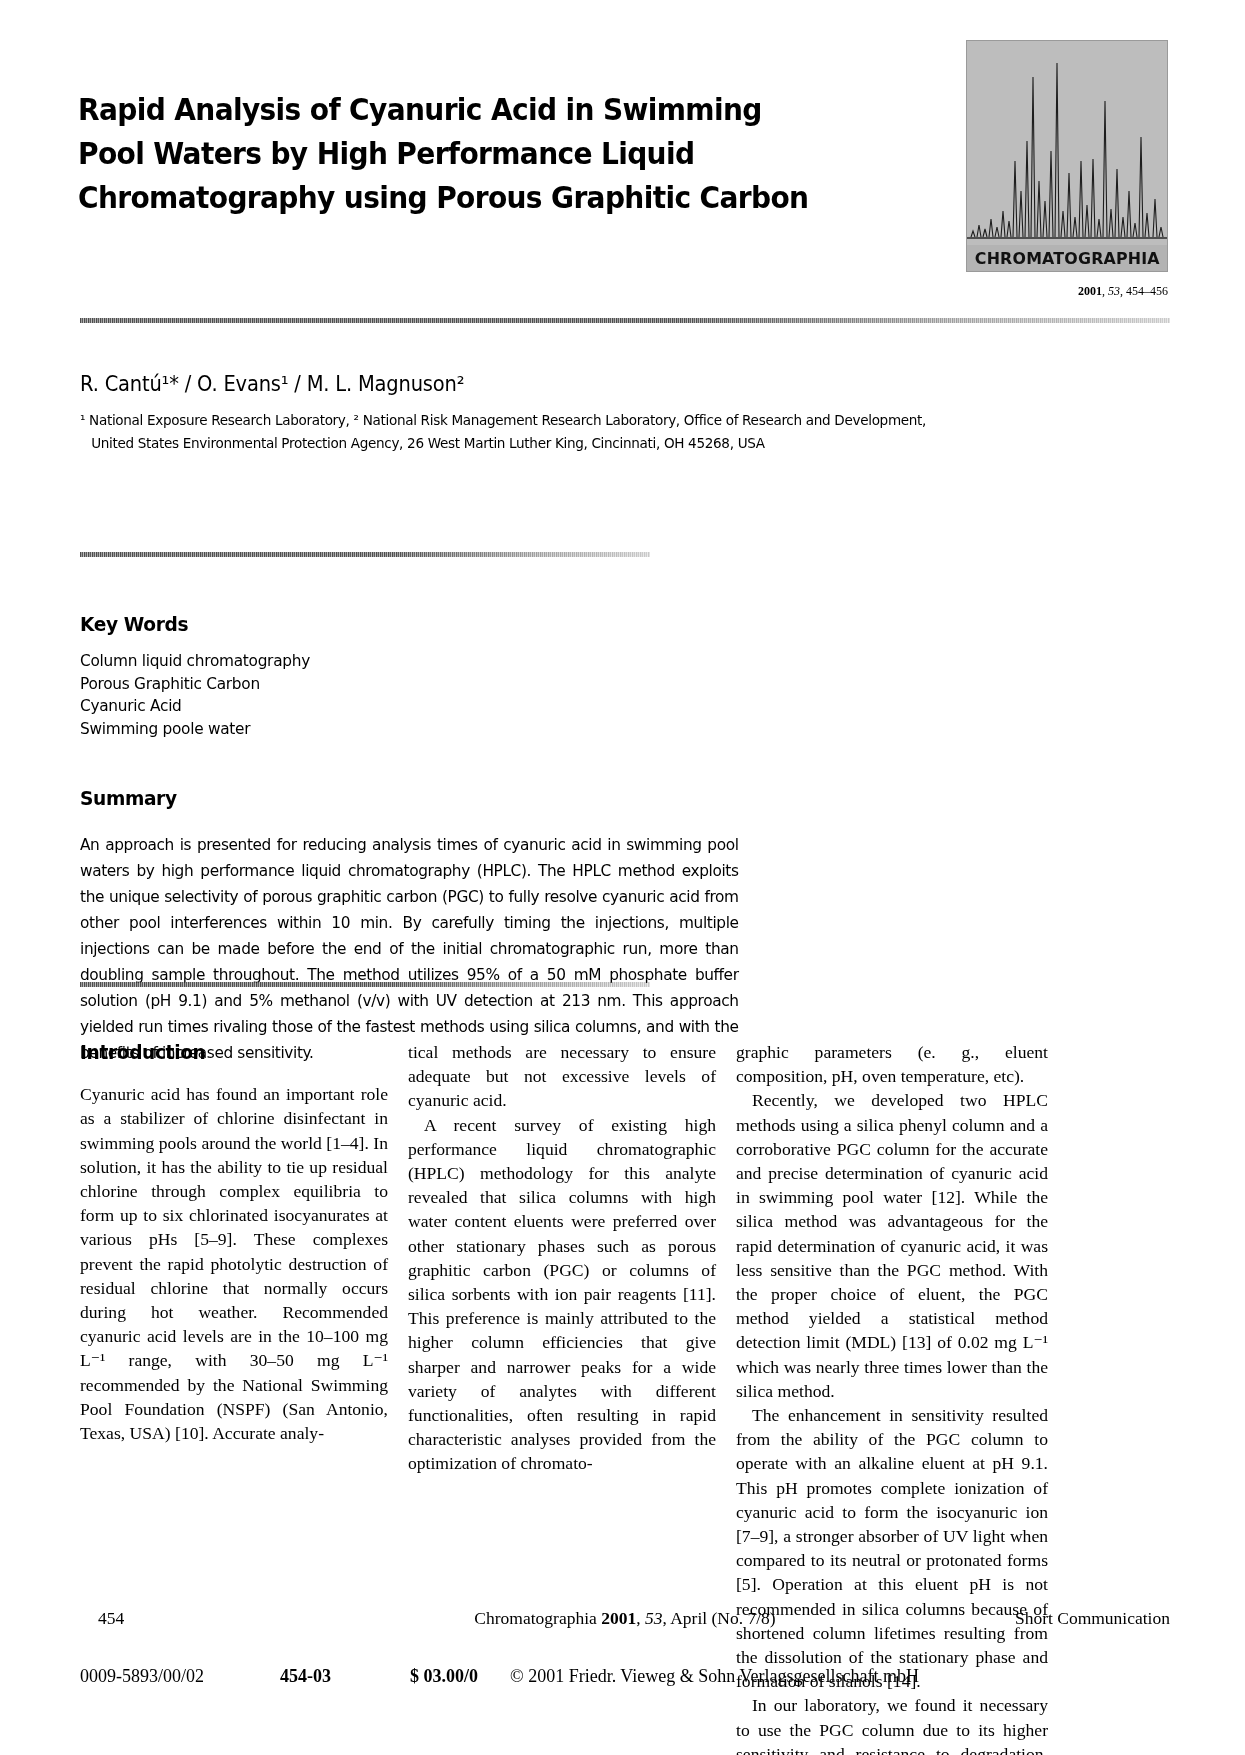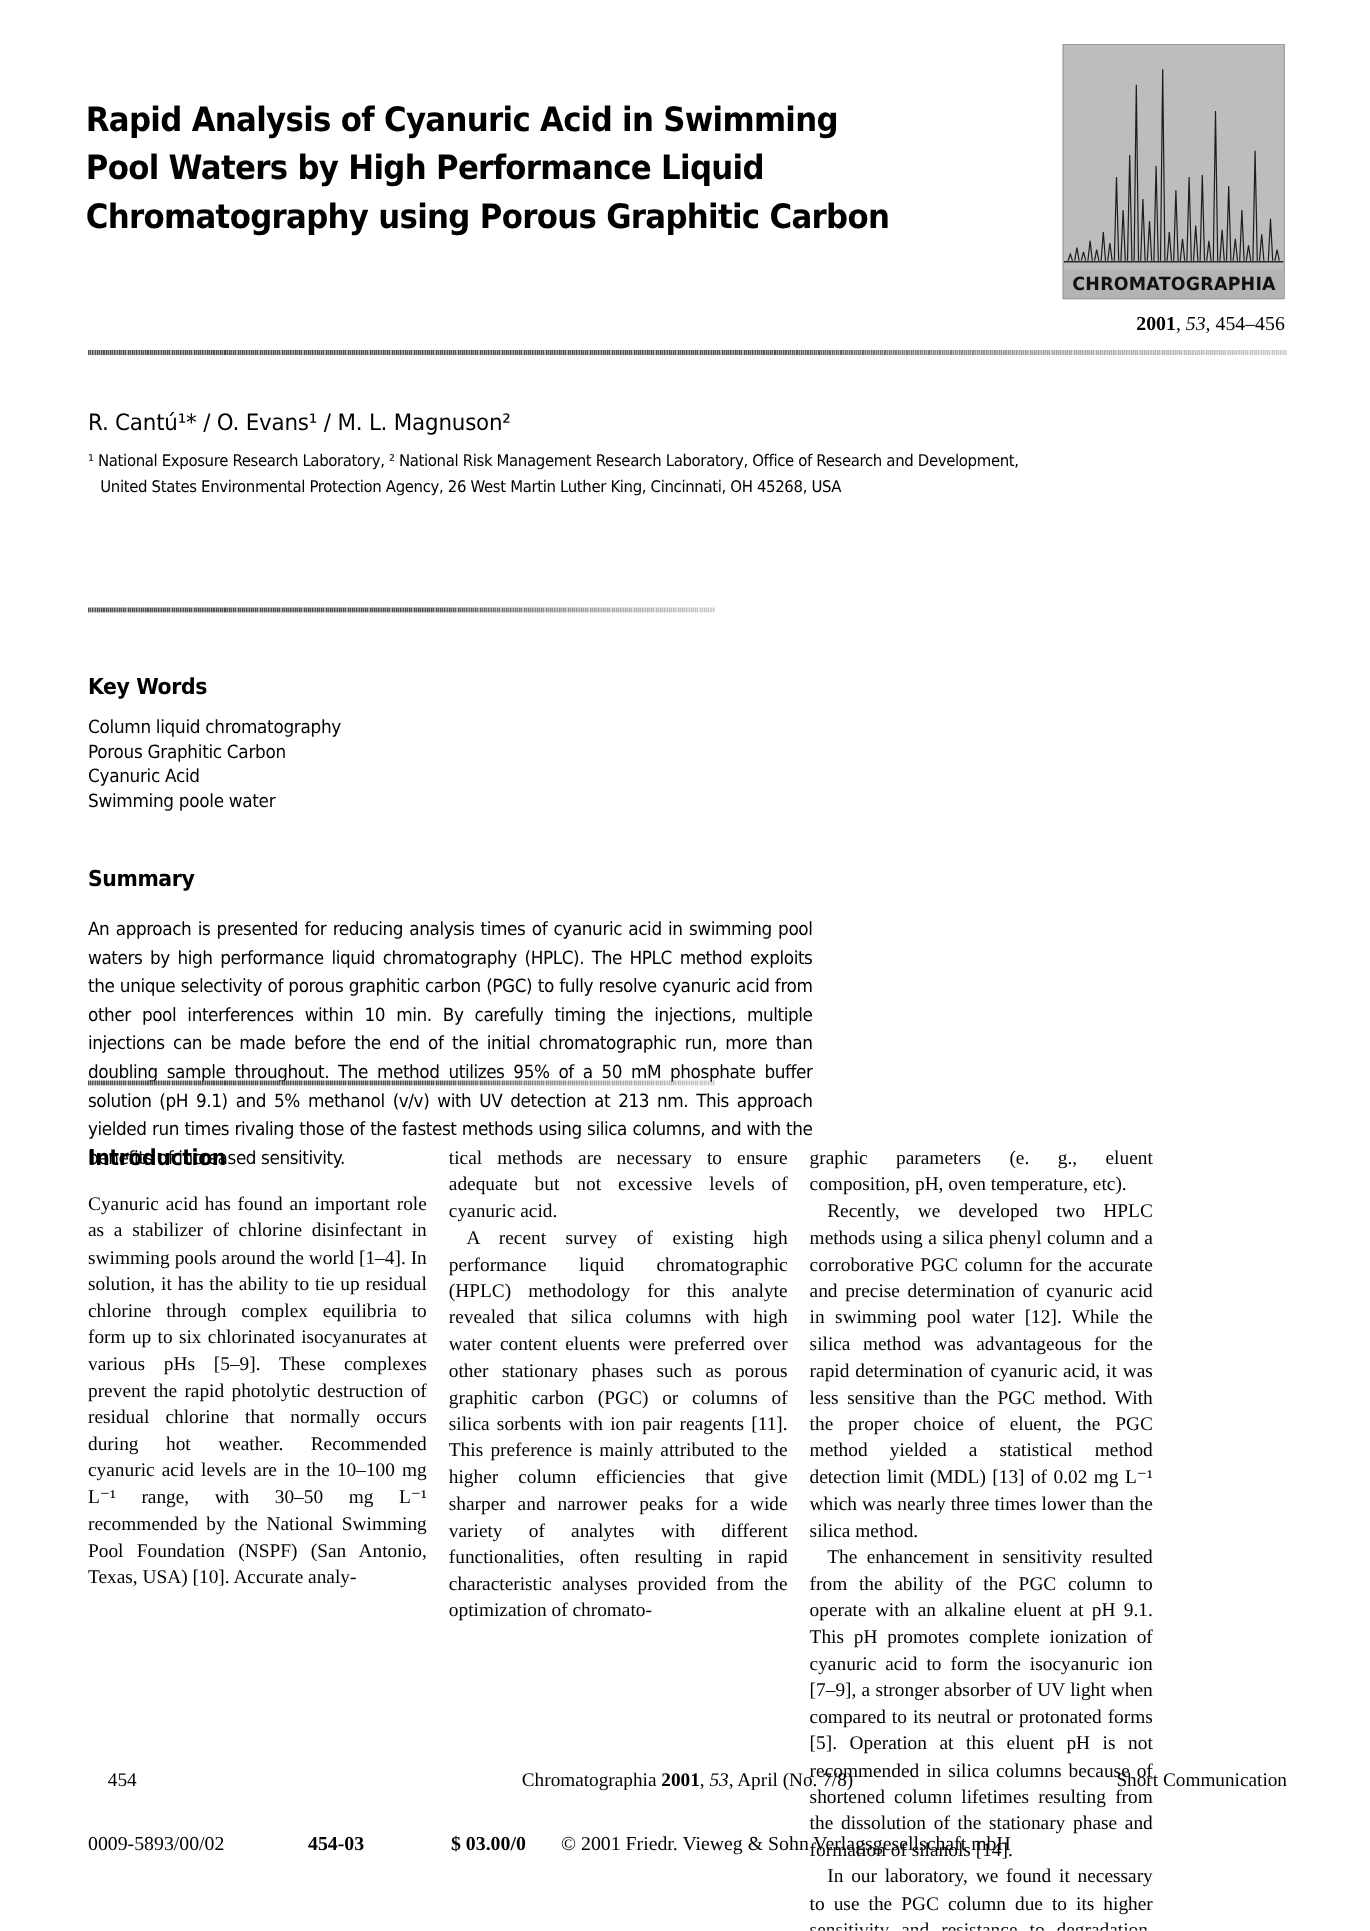--- a/index.html
+++ b/index.html
@@ -88,21 +88,21 @@
     font-weight: 700;
     font-size: 16.5px;
     letter-spacing: 0.2px;
     color: #111;
     transform: scaleX(0.96);
   }
   .citation {
     margin-top: 12px;
     text-align: right;
     font-family: "Liberation Serif", serif;
-    font-size: 18px;
+    font-size: 12px;
     color: #000;
     white-space: nowrap;
   }
   .citation b { font-weight: 700; }
   .citation i { font-style: italic; }
 
   
   .rule {
     position: absolute;
     height: 5px;

